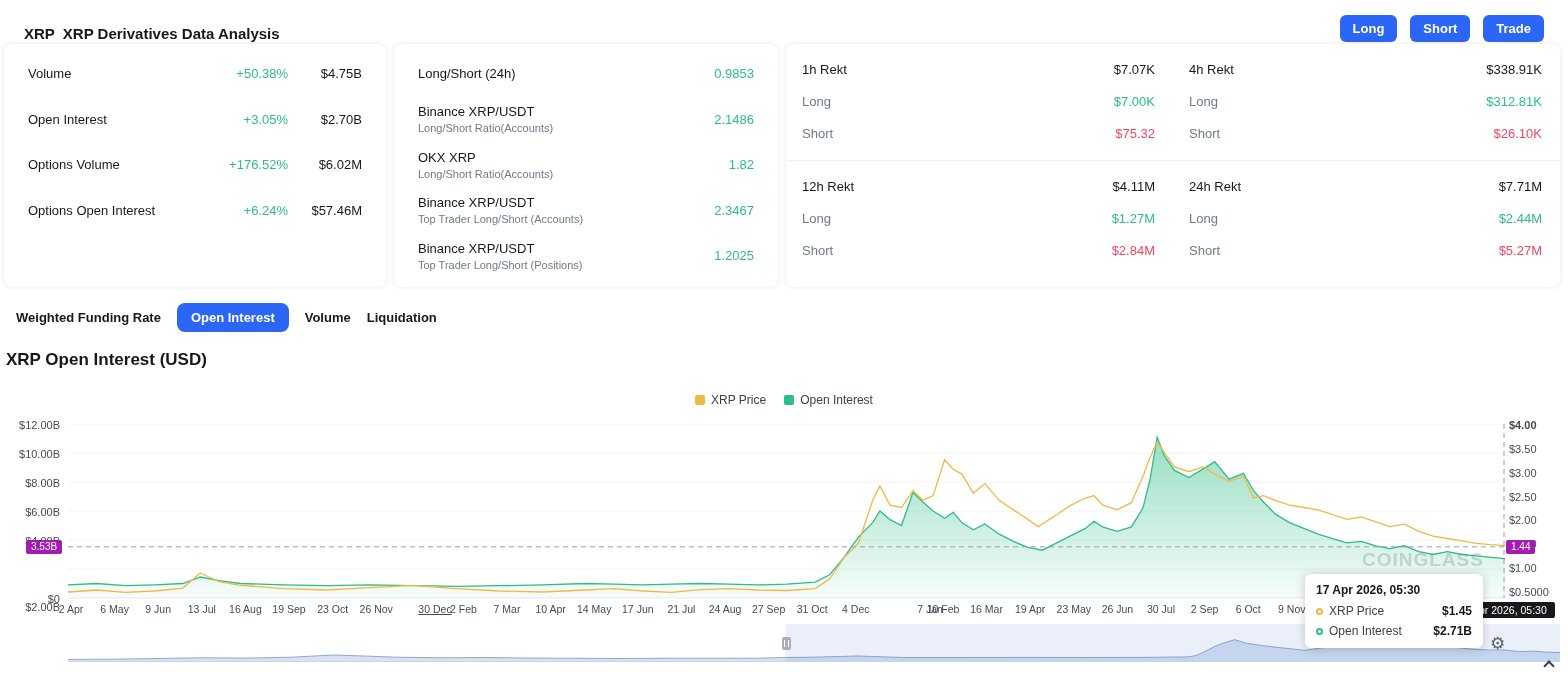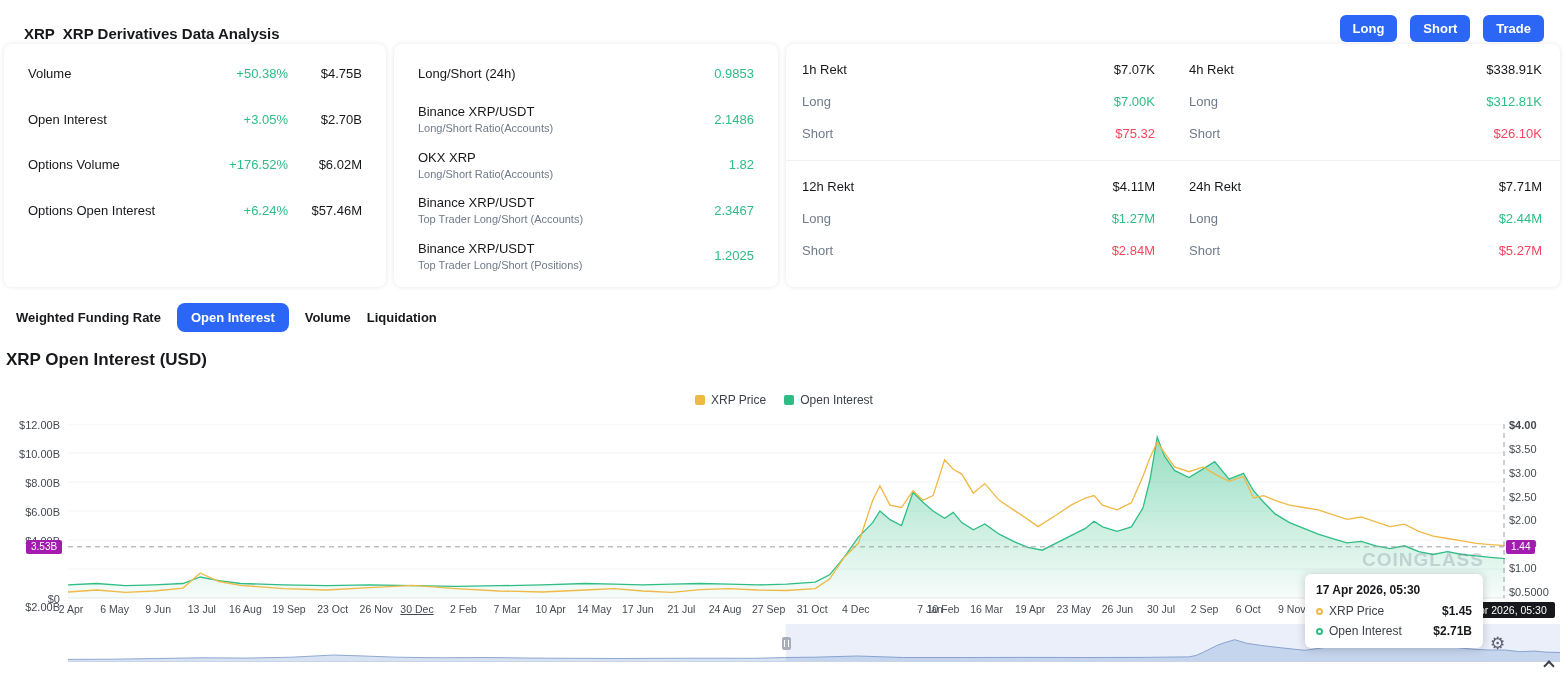--- a/index.html
+++ b/index.html
@@ -271,21 +271,21 @@
     </div>
   <div id="x-axis">
       <span style="left: 3px;">2 Apr</span>
       <span style="left: 46.6px;">6 May</span>
       <span style="left: 90.2px;">9 Jun</span>
       <span style="left: 133.8px;">13 Jul</span>
       <span style="left: 177.4px;">16 Aug</span>
       <span style="left: 221px;">19 Sep</span>
       <span style="left: 264.6px;">23 Oct</span>
       <span style="left: 308.2px;">26 Nov</span>
-      <span style="left: 349px; text-decoration: underline;">30 Dec</span>
+      <span style="left: 367px; text-decoration: underline;">30 Dec</span>
       <span style="left: 395.4px;">2 Feb</span>
       <span style="left: 439px;">7 Mar</span>
       <span style="left: 482.6px;">10 Apr</span>
       <span style="left: 526.2px;">14 May</span>
       <span style="left: 569.8px;">17 Jun</span>
       <span style="left: 613.4px;">21 Jul</span>
       <span style="left: 657px;">24 Aug</span>
       <span style="left: 700.6px;">27 Sep</span>
       <span style="left: 744.2px;">31 Oct</span>
       <span style="left: 787.8px;">4 Dec</span>

